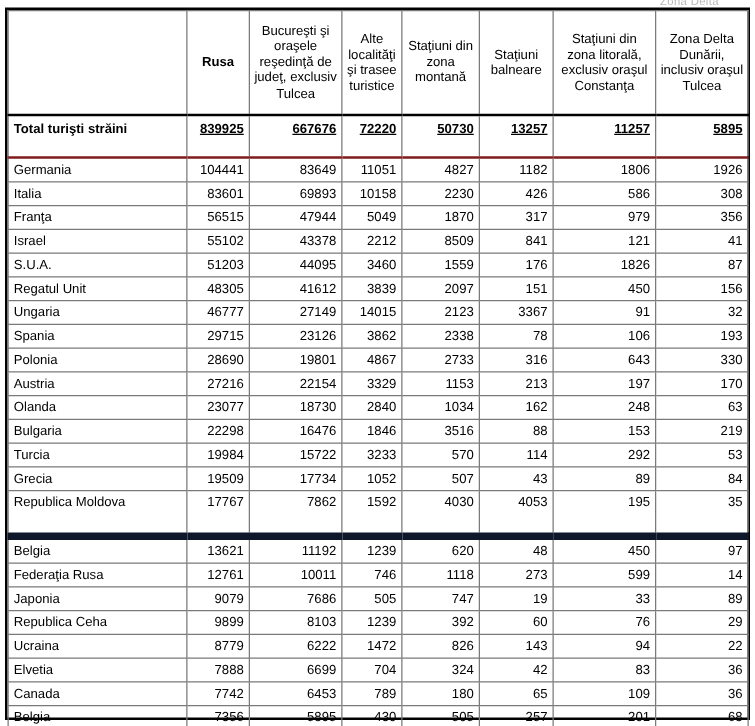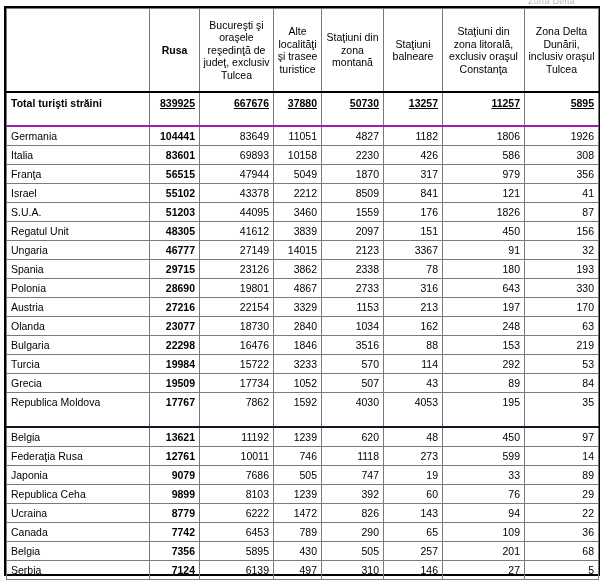--- a/index.html
+++ b/index.html
@@ -74,37 +74,37 @@
     font-weight: bold;
     vertical-align: middle;
   }
 
   
   tr.total td {
     height: 28px;
     font-weight: bold;
     vertical-align: top;
     padding-top: 4px;
-    border-bottom: 2px solid #a21caf;
+    border-bottom: 2px solid #7f1d1d;
   }
   tr.total td.lab { text-align: left; }
   tr.total td.num { text-align: right; text-decoration: underline; }
 
   
   tr.row td { height: 18px; }
   tr.row td.lab { text-align: left; }
   tr.row td.num { text-align: right; }
-  tr.row td.num.b { font-weight: bold; }
+  tr.row td.num.b { font-weight: normal; }
 
   
   tr.row.gap td {
     height: 30px;
     vertical-align: top;
     padding-top: 3px;
-    border-bottom: 2px solid #0f172a;
+    border-bottom: 6px solid #0f172a;
   }
 
   
   col.c0 { width: 143px; }
   col.c1 { width: 50px; }
   col.c2 { width: 74px; }
   col.c3 { width: 48px; }
   col.c4 { width: 62px; }
   col.c5 { width: 59px; }
   col.c6 { width: 82px; }
@@ -135,21 +135,21 @@
         <td>Alte localităţi şi trasee turistice</td>
         <td>Staţiuni din zona montană</td>
         <td>Staţiuni balneare</td>
         <td>Staţiuni din zona litorală, exclusiv oraşul Constanţa</td>
         <td>Zona Delta Dunării, inclusiv oraşul Tulcea</td>
       </tr>
       <tr class="total">
         <td class="lab">Total turişti străini</td>
         <td class="num">839925</td>
         <td class="num">667676</td>
-        <td class="num">37880</td>
+        <td class="num">72220</td>
         <td class="num">50730</td>
         <td class="num">13257</td>
         <td class="num">11257</td>
         <td class="num">5895</td>
       </tr>
     <tr class="row">
           <td class="lab">Germania</td>
           <td class="num b">104441</td>
           <td class="num">83649</td>
           <td class="num">11051</td>
@@ -218,21 +218,21 @@
           <td class="num">91</td>
           <td class="num">32</td>
         </tr>
         <tr class="row">
           <td class="lab">Spania</td>
           <td class="num b">29715</td>
           <td class="num">23126</td>
           <td class="num">3862</td>
           <td class="num">2338</td>
           <td class="num">78</td>
-          <td class="num">180</td>
+          <td class="num">106</td>
           <td class="num">193</td>
         </tr>
         <tr class="row">
           <td class="lab">Polonia</td>
           <td class="num b">28690</td>
           <td class="num">19801</td>
           <td class="num">4867</td>
           <td class="num">2733</td>
           <td class="num">316</td>
           <td class="num">643</td>
@@ -342,25 +342,35 @@
           <td class="lab">Ucraina</td>
           <td class="num b">8779</td>
           <td class="num">6222</td>
           <td class="num">1472</td>
           <td class="num">826</td>
           <td class="num">143</td>
           <td class="num">94</td>
           <td class="num">22</td>
         </tr>
         <tr class="row">
+          <td class="lab">Elvetia</td>
+          <td class="num b">7888</td>
+          <td class="num">6699</td>
+          <td class="num">704</td>
+          <td class="num">324</td>
+          <td class="num">42</td>
+          <td class="num">83</td>
+          <td class="num">36</td>
+        </tr>
+        <tr class="row">
           <td class="lab">Canada</td>
           <td class="num b">7742</td>
           <td class="num">6453</td>
           <td class="num">789</td>
-          <td class="num">290</td>
+          <td class="num">180</td>
           <td class="num">65</td>
           <td class="num">109</td>
           <td class="num">36</td>
         </tr>
         <tr class="row">
           <td class="lab">Belgia</td>
           <td class="num b">7356</td>
           <td class="num">5895</td>
           <td class="num">430</td>
           <td class="num">505</td>

